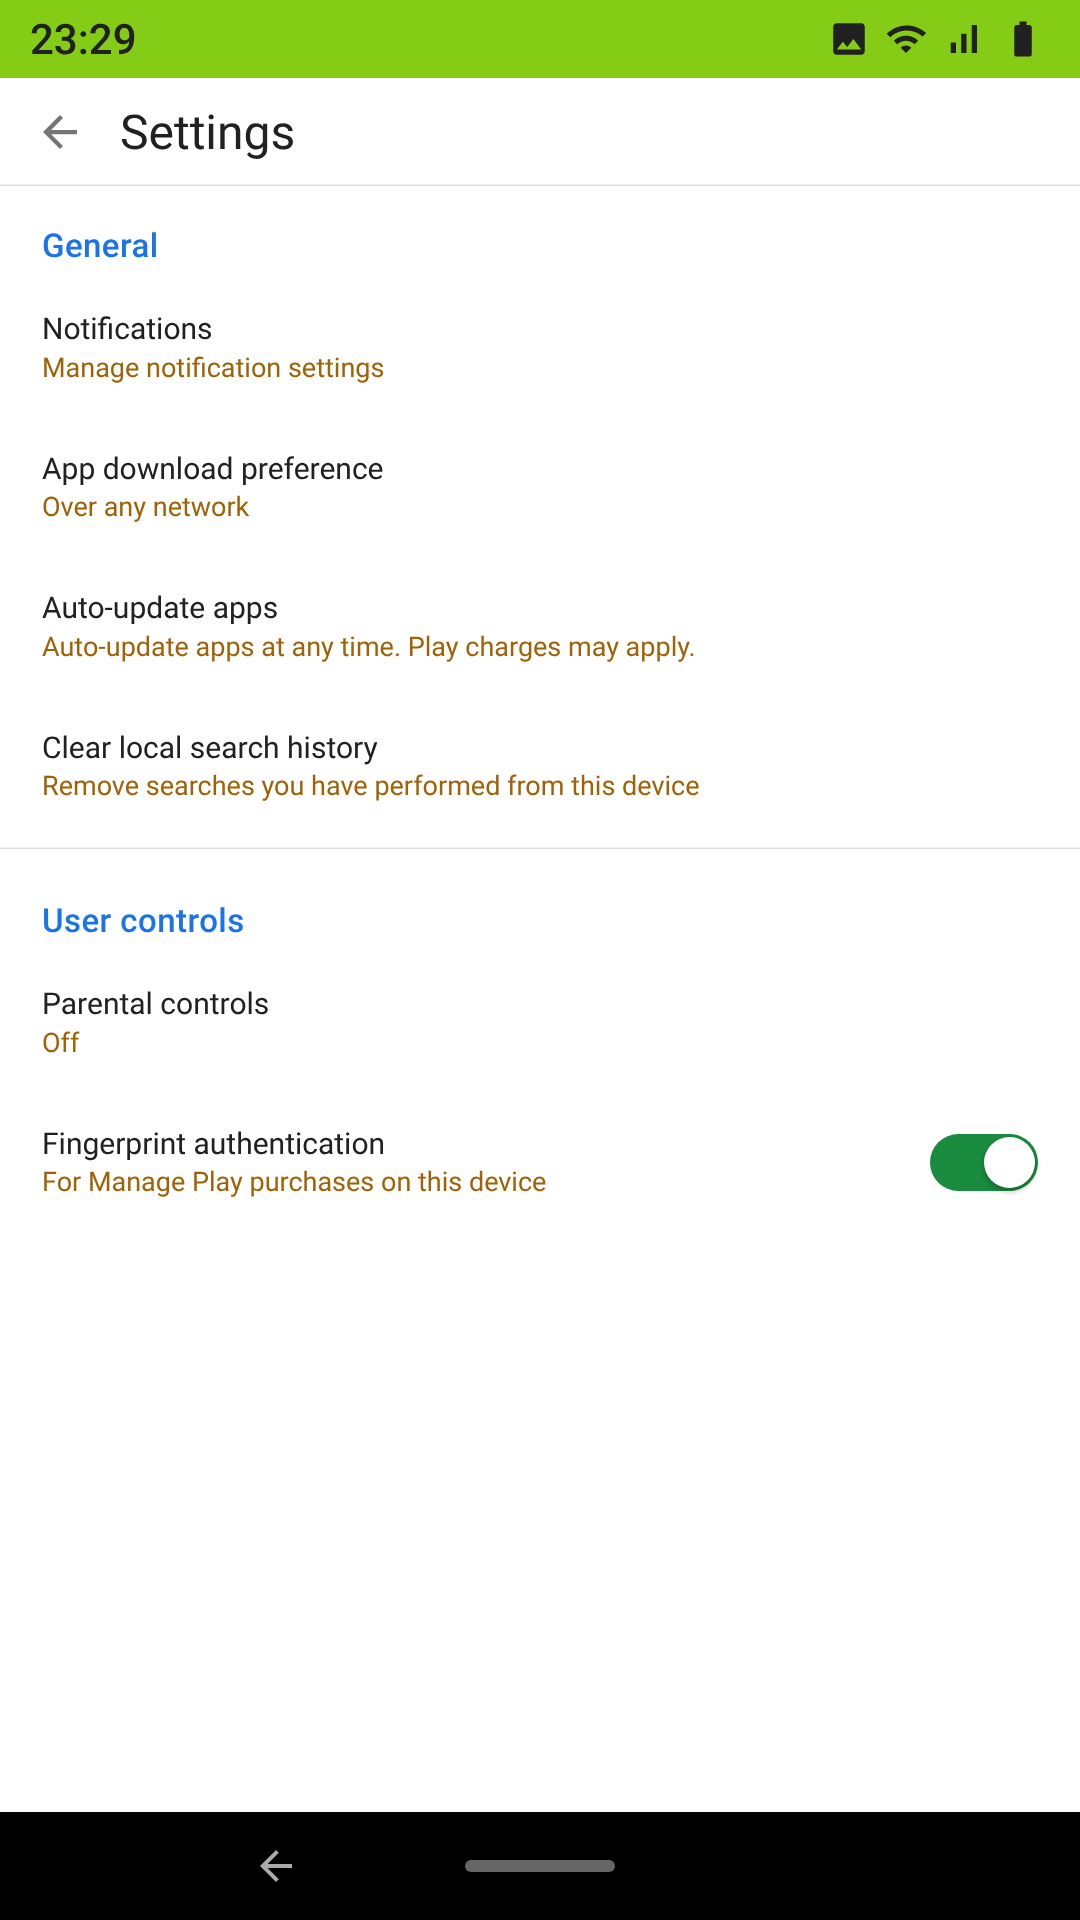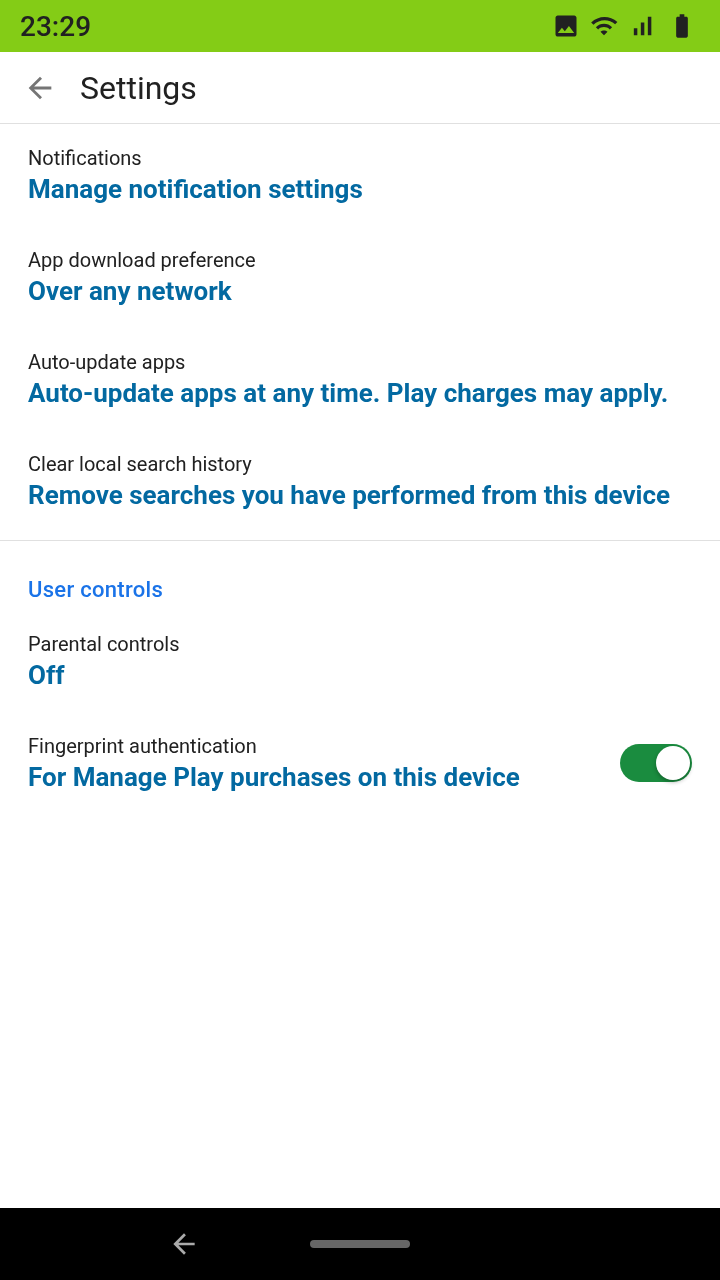--- a/index.html
+++ b/index.html
@@ -75,23 +75,23 @@
       background: #ffffff;
       transition: background 0.15s;
     }
     .settings-item-title {
       font-size: 20px;
       color: #212121;
       font-weight: 400;
       margin-bottom: 4px;
     }
     .settings-item-subtitle {
-      font-size: 26px;
-      color: #0369a1;
-      font-weight: 700;
+      font-size: 18px;
+      color: #a16207;
+      font-weight: 400;
     }
 
     
     .settings-item-row {
       display: flex;
       align-items: center;
       justify-content: space-between;
       padding: 22px 28px;
       cursor: pointer;
       background: #ffffff;
@@ -183,20 +183,21 @@
 <div class="app-bar">
   <div class="back-btn">
     <svg width="34" height="34" viewBox="0 0 24 24" fill="#757575">
       <path d="M20 11H7.83l5.59-5.59L12 4l-8 8 8 8 1.41-1.41L7.83 13H20v-2z"></path>
     </svg>
   </div>
   <span class="app-bar-title">Settings</span>
 </div>
 
 <div>
+  <div class="section-label">General</div>
 
   <div class="settings-item">
     <div class="settings-item-title">Notifications</div>
     <div class="settings-item-subtitle">Manage notification settings</div>
   </div>
 
   <div class="settings-item">
     <div class="settings-item-title">App download preference</div>
     <div class="settings-item-subtitle">Over any network</div>
   </div>

